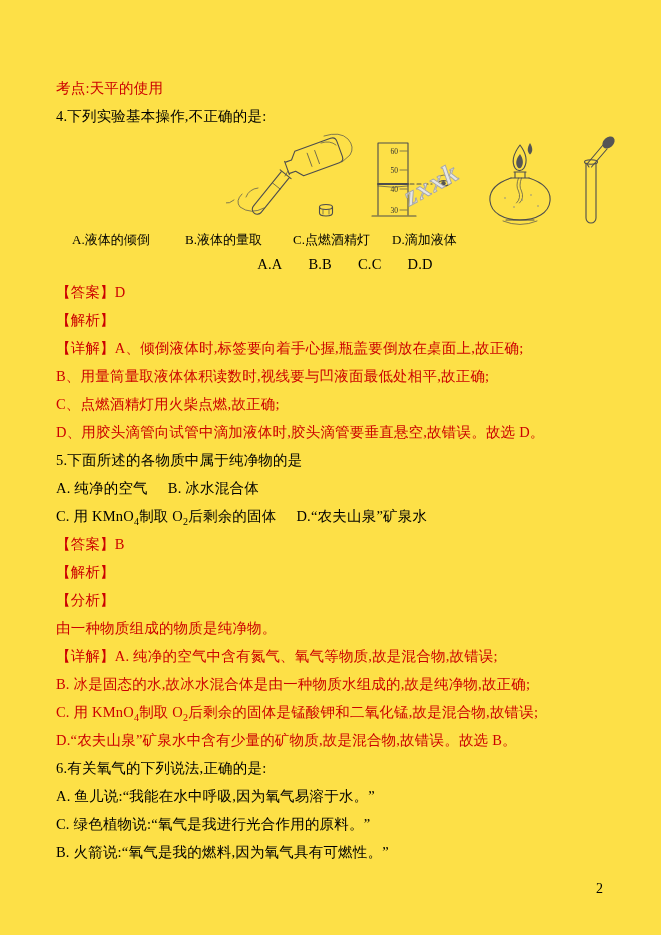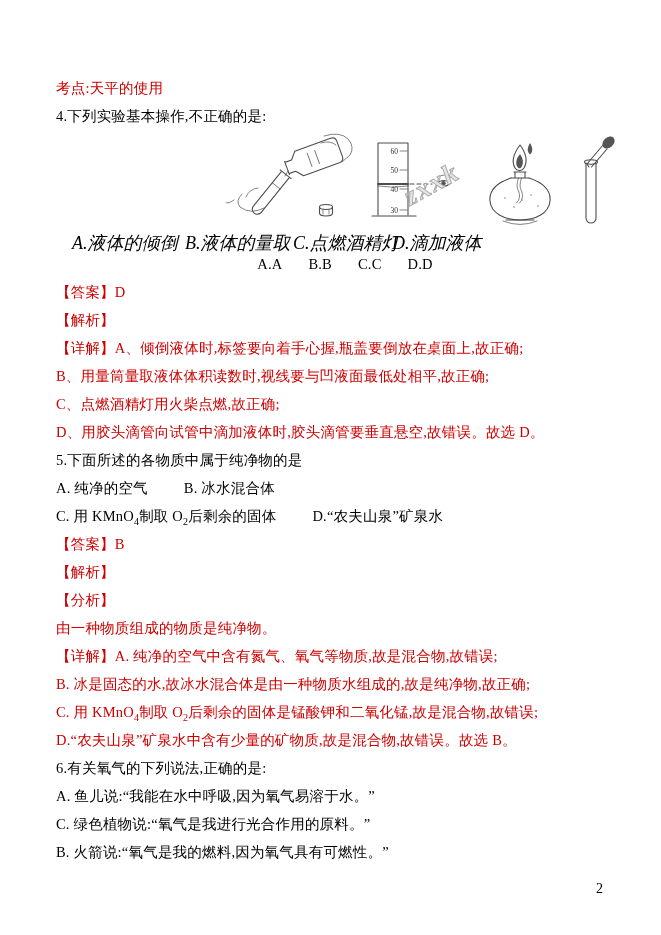--- a/index.html
+++ b/index.html
@@ -1,38 +1,38 @@
 <!DOCTYPE html>
 <html><head>
 <meta charset="utf-8">
 <style>
   html,body{margin:0;padding:0;background:#e8e8e8;}
   .page{
-    position:relative;width:661px;height:935px;margin:0 auto;background:#ffffff;
+    position:relative;width:661px;height:935px;margin:0 auto;background:#fde047;
     font-family:"Liberation Serif","DejaVu Serif",serif;color:#000;overflow:hidden;
   }
   .content{position:absolute;left:56px;top:74px;width:570px;}
   p.line{margin:0;height:28px;line-height:28px;font-size:14.5px;letter-spacing:.2px;white-space:pre;}
   .red{color:#cc0000;}
   sub{font-size:10px;line-height:0;}
   .indent8{padding-left:8px;text-align:center;}
   .opt{margin-right:26px;}
-  .gap20{margin-left:36px;}
+  .gap20{margin-left:20px;}
   .figure{position:relative;height:120px;text-align:right;}
   .figsvg path,.figsvg ellipse,.figsvg rect,.figsvg circle{
     fill:none;stroke:#4d4d4d;stroke-width:1.1;stroke-linecap:round;stroke-linejoin:round;}
   .figsvg .fill{fill:#555;stroke:none;}
   .figsvg .dot{fill:#8a8a8a;stroke:none;}
   .figsvg .thick{stroke-width:1.9;}
   .figsvg .thin{stroke-width:.7;}
   .figsvg .dash{stroke-dasharray:4,3;}
   .figsvg text{fill:#333;stroke:none;font-size:7.5px;font-family:"Liberation Serif",serif;}
   .figsvg text.wm{font-size:27px;font-weight:bold;font-style:italic;
     fill:#e6e6e6;stroke:#a6a6a6;stroke-width:.9;letter-spacing:2px;}
-  .caps span{position:absolute;top:101px;font-size:18px;white-space:nowrap;font-style:italic;}
+  .caps span{position:absolute;top:101px;font-size:13px;white-space:nowrap;}
   .cap-a{left:16px;} .cap-b{left:129px;} .cap-c{left:237px;} .cap-d{left:336px;}
   .pageno{position:absolute;top:881px;right:58px;font-size:14px;}
 </style>
 </head>
 <body>
 
 <div class="page">
   <div class="content">
 
     <p class="line red">考点:天平的使用</p>

